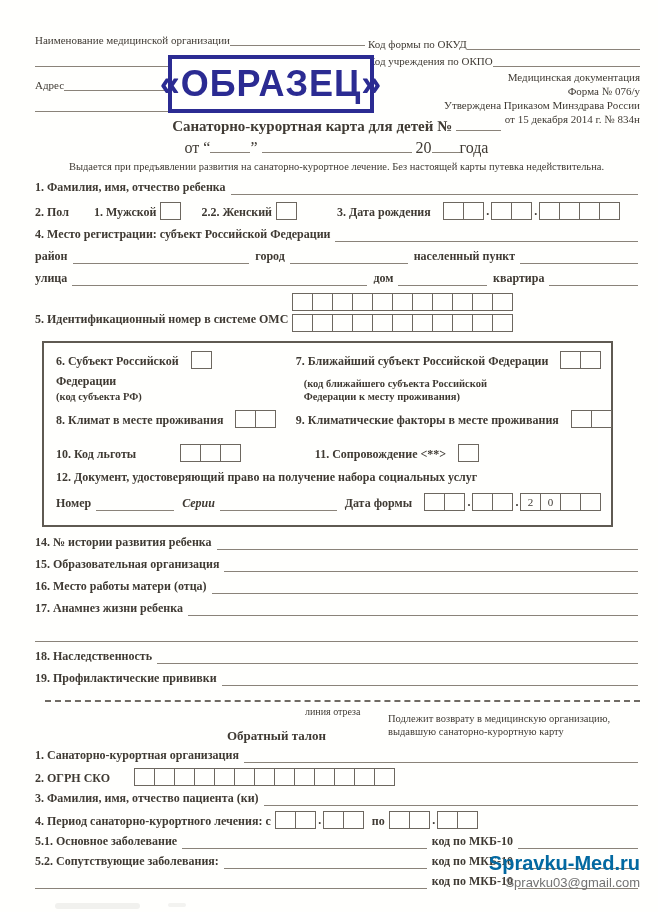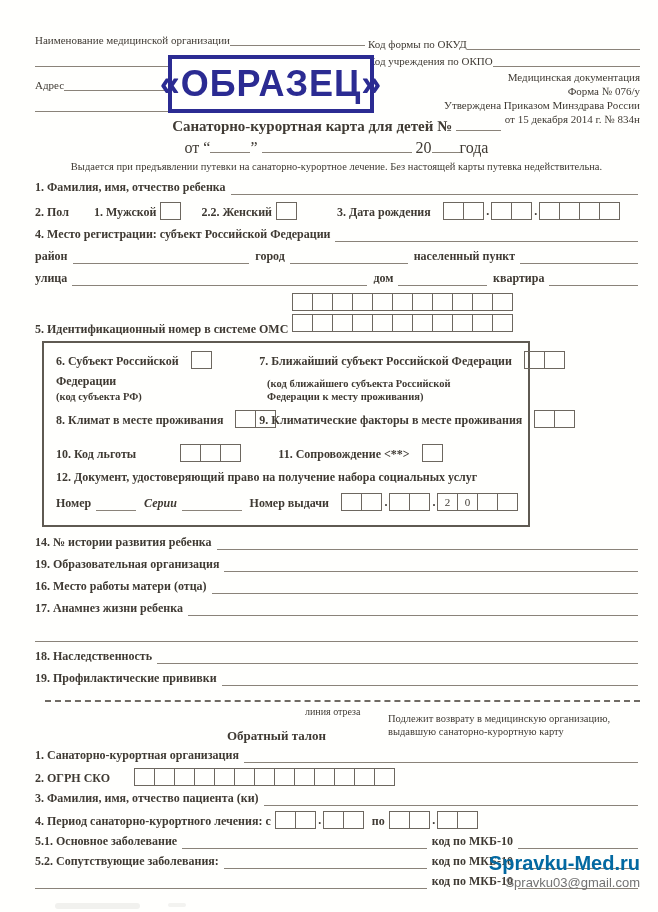--- a/index.html
+++ b/index.html
@@ -27,21 +27,21 @@
   .c{width:19px;height:16px;border:1px solid #6d675f;margin-left:-1px;display:inline-flex;
      align-items:center;justify-content:center;font-size:11px;background:transparent;flex:none;}
   .dot{width:8px;text-align:center;font-weight:bold;flex:none;}
   .gap8{width:8px;flex:none;} .gap20{width:20px;flex:none;} .gap40{width:40px;flex:none;}
   
   .title{text-align:center;}
   .title .t1{font-weight:bold;font-size:15px;}
   .title .t2{font-size:16px;margin-top:4px;}
   .title .t3{font-size:10.5px;margin-top:4px;}
   
-  .bigbox{border:2px solid #5f5a52;margin:4px 0 8px 7px;width:488px;padding:8px 10px 6px 12px;box-sizing:border-box;}
+  .bigbox{border:2px solid #5f5a52;margin:4px 0 8px 7px;width:571px;padding:8px 10px 6px 12px;box-sizing:border-box;}
   .bb-row{display:flex;align-items:flex-end;margin-bottom:5px;}
   .bb-col-l{width:44%;display:flex;align-items:flex-end;}
   .bb-col-r{width:56%;display:flex;align-items:flex-end;}
   .note{font-size:10.5px;font-weight:bold;}
   
   .cut{border-top:2px dashed #6f6a63;margin:14px 0 2px 10px;width:595px;}
   .cut-wrap{position:relative;height:44px;}
   .cut-label{position:absolute;left:270px;top:2px;font-size:10px;}
   .return-note{position:absolute;right:0;top:8px;width:250px;font-size:10.5px;line-height:13px;text-align:left;font-family:Liberation Serif, serif;}
   .talon-title{text-align:center;font-weight:bold;font-size:13px;margin:2px 0 8px 0;}
@@ -101,21 +101,21 @@
     <div class="title">
       <div class="t1">
         <span>Санаторно-курортная карта для детей №</span>
         <span class="u w45"></span>
       </div>
       <div class="t2">
         <span>от “</span><span class="u w40"></span><span>”</span>
         <span class="u w150"></span>
         <span>20</span><span class="u w30"></span><span>года</span>
       </div>
-      <div class="t3">Выдается при предъявлении путевки на санаторно-курортное лечение. Без настоящей карты путевка недействительна.</div>
+      <div class="t3">Выдается при предъявлении развития на санаторно-курортное лечение. Без настоящей карты путевка недействительна.</div>
     </div>
 
     <div style="height:8px;"></div>
 
     <div class="row">
       <span class="lbl">1. Фамилия, имя, отчество ребенка</span>
       <span class="fill"></span>
     </div>
 
     <div class="row">
@@ -157,21 +157,21 @@
     </div>
     <div class="row">
       <span class="lbl">улица</span>
       <span class="fill" style="flex-grow:5;"></span>
       <span class="lbl" style="padding-left:6px;">дом</span>
       <span class="fill" style="flex-grow:1.5;"></span>
       <span class="lbl" style="padding-left:6px;">квартира</span>
       <span class="fill" style="flex-grow:1.5;"></span>
     </div>
 
-    <div class="row" style="align-items:flex-end;margin-bottom:4px;">
+    <div class="row" style="align-items:center;margin-bottom:4px;">
       <span class="lbl" style="padding-top:8px;">5. Идентификационный номер в системе ОМС</span>
       <span style="display:inline-block;">
         <span class="cells">
             <span class="c"></span>
             <span class="c"></span>
             <span class="c"></span>
             <span class="c"></span>
             <span class="c"></span>
             <span class="c"></span>
             <span class="c"></span>
@@ -267,21 +267,21 @@
         </div>
       </div>
       <div class="bb-row" style="margin-bottom:8px;">
         <span class="lbl">12. Документ, удостоверяющий право на получение набора социальных услуг</span>
       </div>
       <div class="bb-row" style="margin-bottom:8px;">
         <span class="lbl">Номер</span>
         <span class="fill" style="flex-grow:2;"></span>
         <span class="lbl" style="padding-left:8px;font-style:italic;">Серии</span>
         <span class="fill" style="flex-grow:3;"></span>
-        <span class="lbl" style="padding-left:8px;">Номер выдачи</span>
+        <span class="lbl" style="padding-left:8px;">Дата формы</span>
         <span class="gap8"></span>
         <span class="cells">
             <span class="c"></span>
             <span class="c"></span>
             <span class="dot">.</span>
             <span class="c"></span>
             <span class="c"></span>
             <span class="dot">.</span>
             <span class="c">2</span>
             <span class="c">0</span>
@@ -289,21 +289,21 @@
             <span class="c"></span>
           </span>
       </div>
     </div>
 
     <div class="row">
       <span class="lbl">14. № истории развития ребенка</span>
       <span class="fill"></span>
     </div>
     <div class="row">
-      <span class="lbl">19. Образовательная организация</span>
+      <span class="lbl">15. Образовательная организация</span>
       <span class="fill"></span>
     </div>
     <div class="row">
       <span class="lbl">16. Место работы матери (отца)</span>
       <span class="fill"></span>
     </div>
     <div class="row">
       <span class="lbl">17. Анамнез жизни ребенка</span>
       <span class="fill"></span>
     </div>

